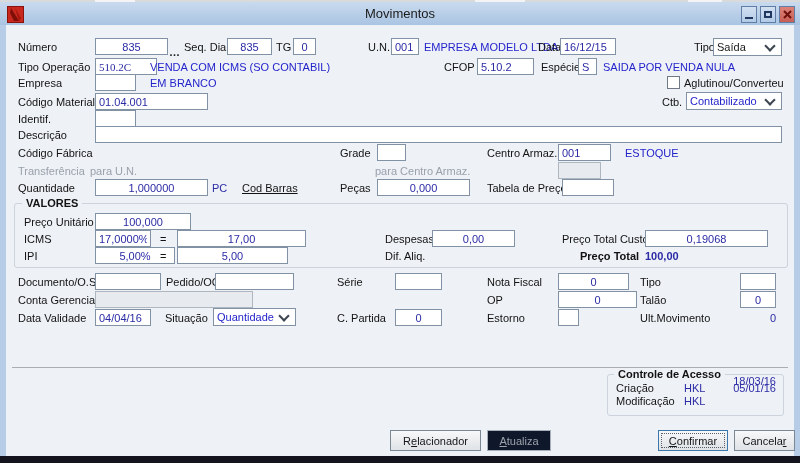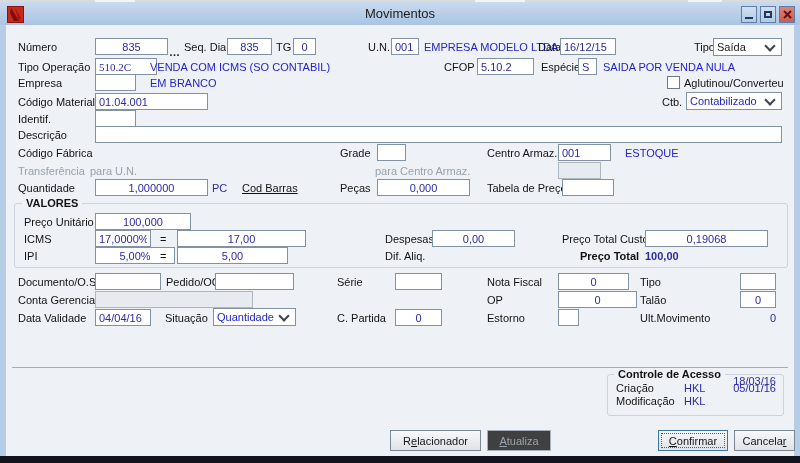--- a/index.html
+++ b/index.html
@@ -49,21 +49,21 @@
         white-space:nowrap;cursor:pointer;line-height:13px;}
   .dots{position:absolute;font-size:11px;font-weight:bold;color:#222;letter-spacing:1px;
         cursor:pointer;line-height:11px;}
   .group{position:absolute;border:1px solid #ccd3dd;border-radius:3px;}
   .glabel{position:absolute;font-size:11px;font-weight:bold;color:#121212;background:#eef1f6;
           padding:0 4px;white-space:nowrap;line-height:13px;}
   .sep{position:absolute;height:1px;background:#a9aeb5;}
   .btn{position:absolute;height:21px;box-sizing:border-box;border:1px solid #7a8896;
        background:linear-gradient(#f7f8f9,#dfe2e6);font:11px "Liberation Sans",sans-serif;
        color:#15171a;text-align:center;line-height:19px;cursor:pointer;}
-  .btn.dis{color:#9ba3ac;border-color:#a7b0ba;background:#404040;cursor:default;}
+  .btn.dis{color:#9ba3ac;border-color:#a7b0ba;background:#0f172a;cursor:default;}
   .btn.def{border:1px solid #3a77ad;outline:1px dotted #5a5f66;outline-offset:-4px;}
 </style>
 </head>
 <body>
 
 <div class="win">
 
   <div class="topstrip">
     <div class="frag" style="left:95px;width:40px"></div>
     <div class="frag" style="left:475px;width:50px"></div>

